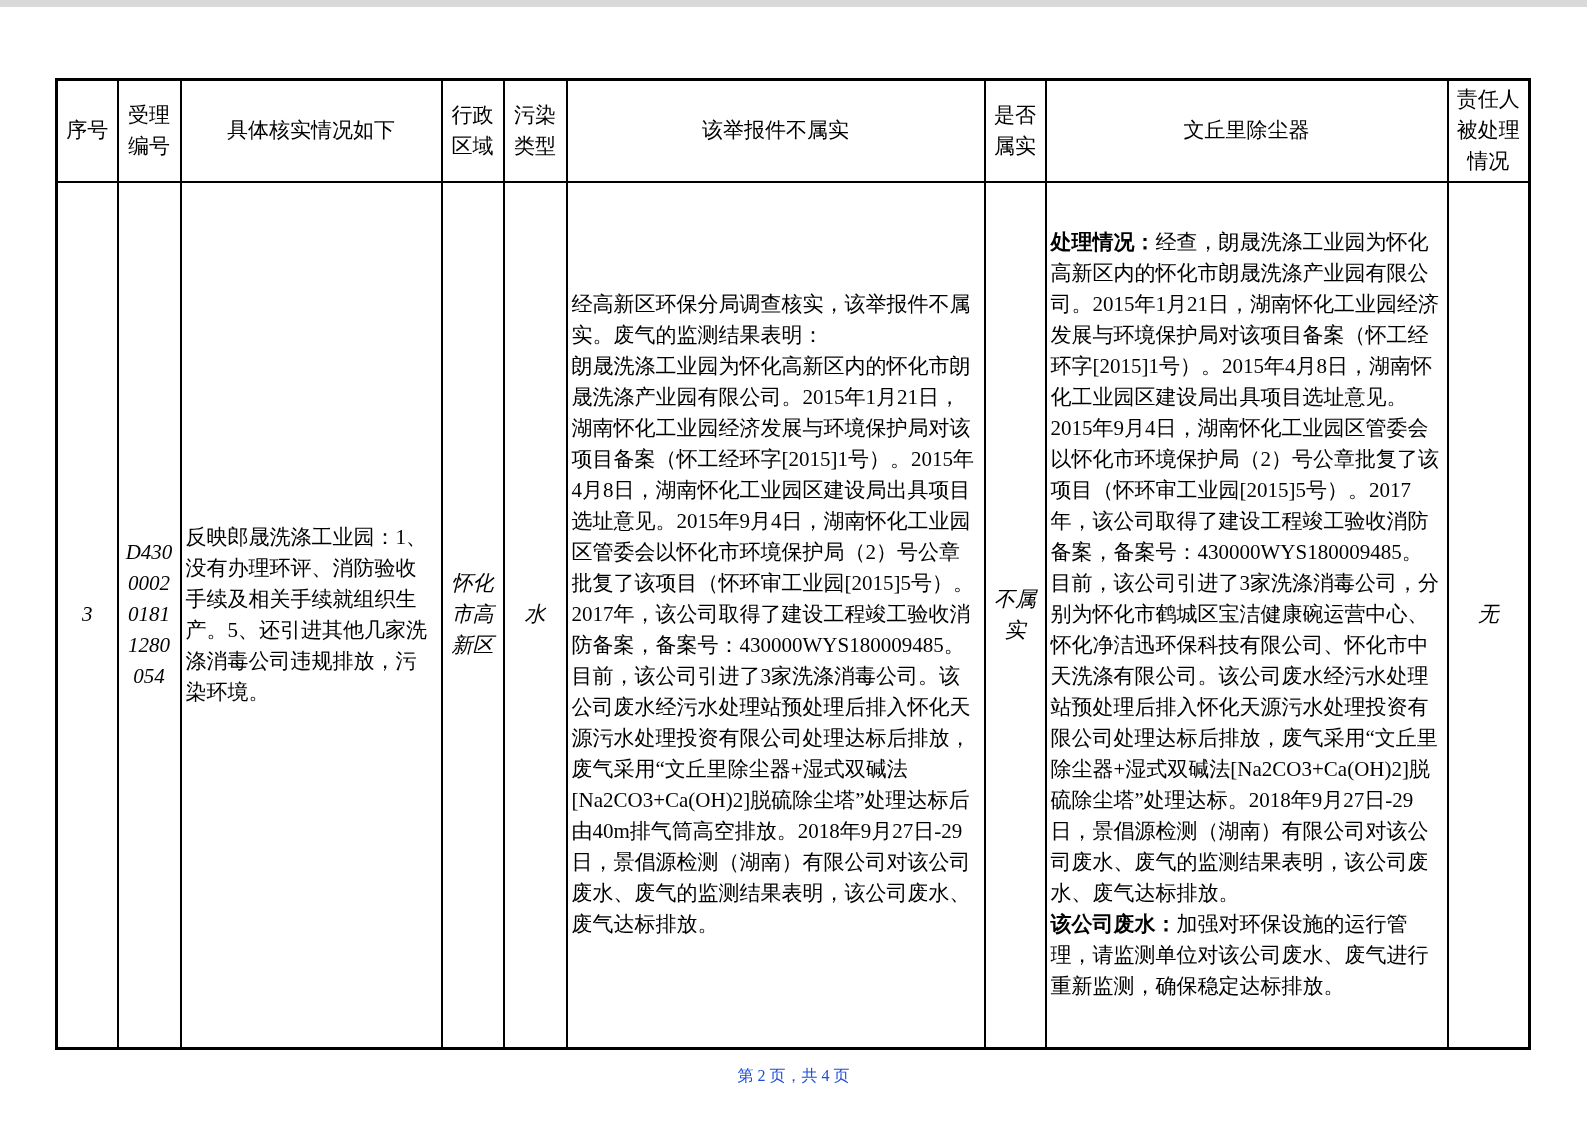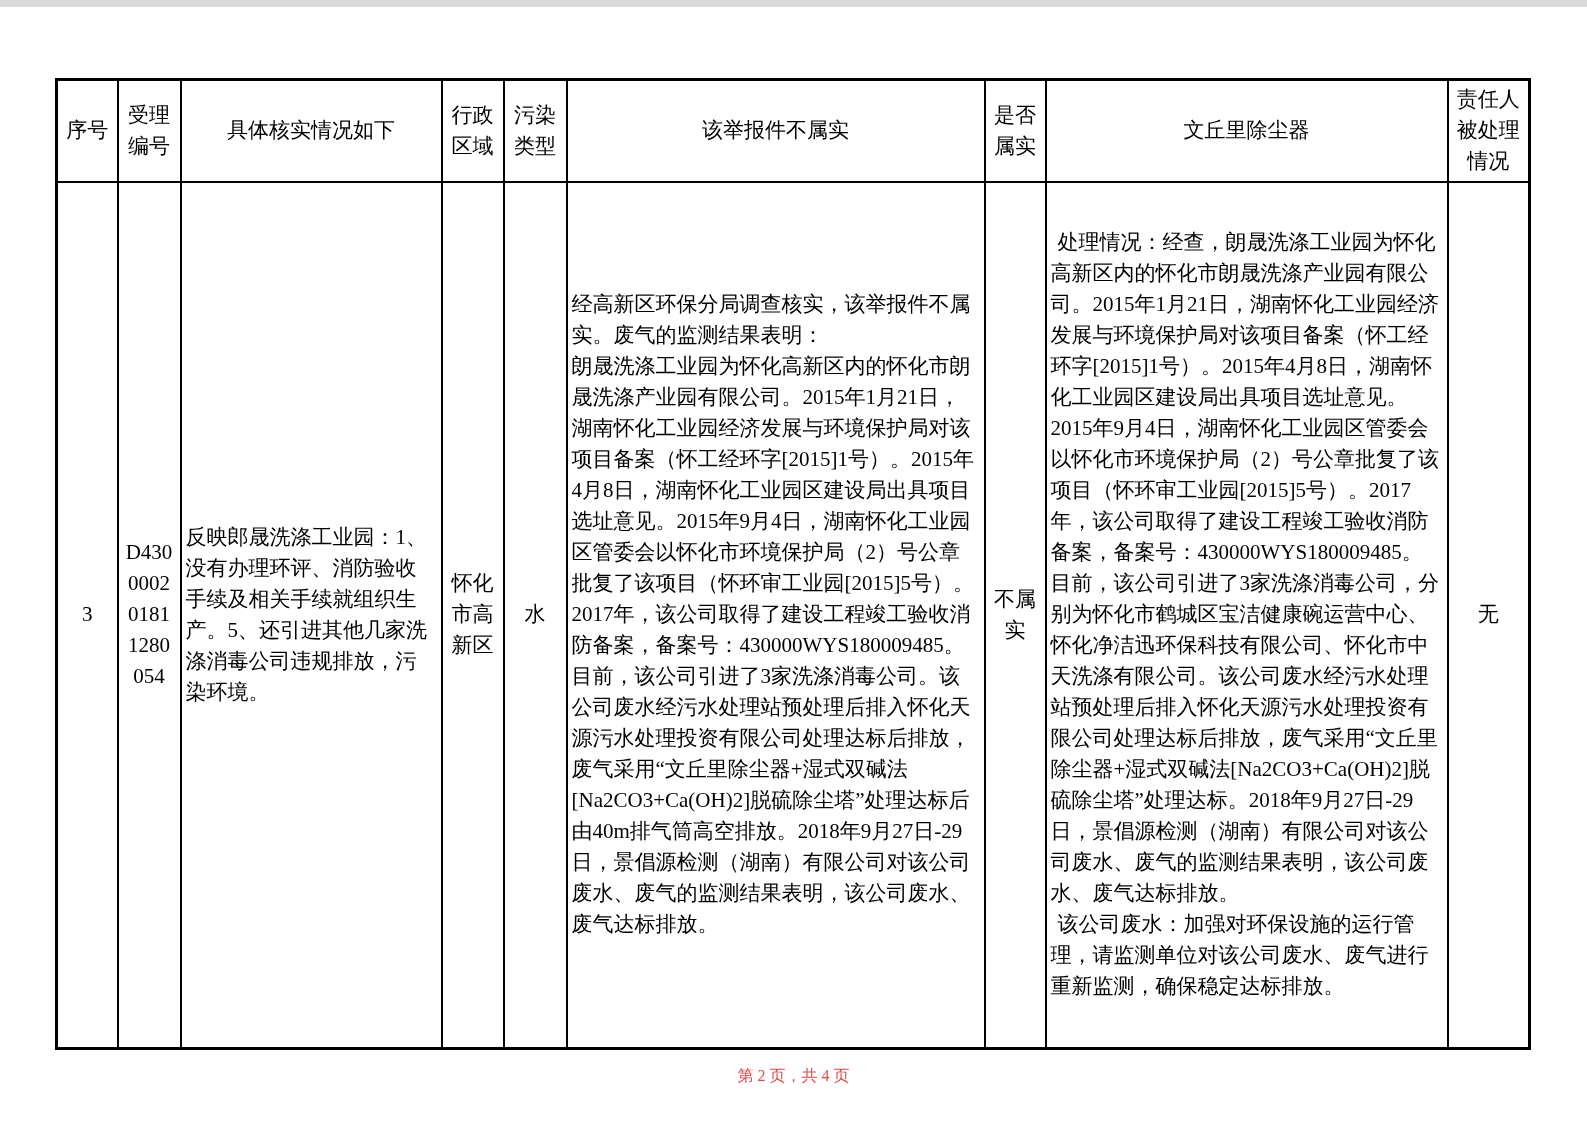--- a/index.html
+++ b/index.html
@@ -40,42 +40,42 @@
   .doc-table {
     border: 3px solid #000000;
   }
   .hdr {
     text-align: center;
     white-space: pre-line;
   }
   .cell-center {
     text-align: center;
     white-space: pre-line;
+    font-style: italic;
   }
   .cell-text {
     text-align: left;
     padding: 4px 8px;
   }
   .cell-text .para {
     white-space: pre-line;
     word-break: break-word;
   }
   .bold-label {
-    font-weight: normal;
-    margin-left: 7px;
+    font-weight: bold;
   }
   .header-row { height: 102px; }
   .footer {
     position: absolute;
     left: 0;
     top: 1066px;
     width: 100%;
     text-align: center;
     font-size: 16px;
-    color: #ef4444;
+    color: #1d4ed8;
   }
 </style>
 </head>
 <body>
 
 <div class="top-edge"></div>
 
 <table class="doc-table">
   <colgroup>
     <col style="width:61px">

